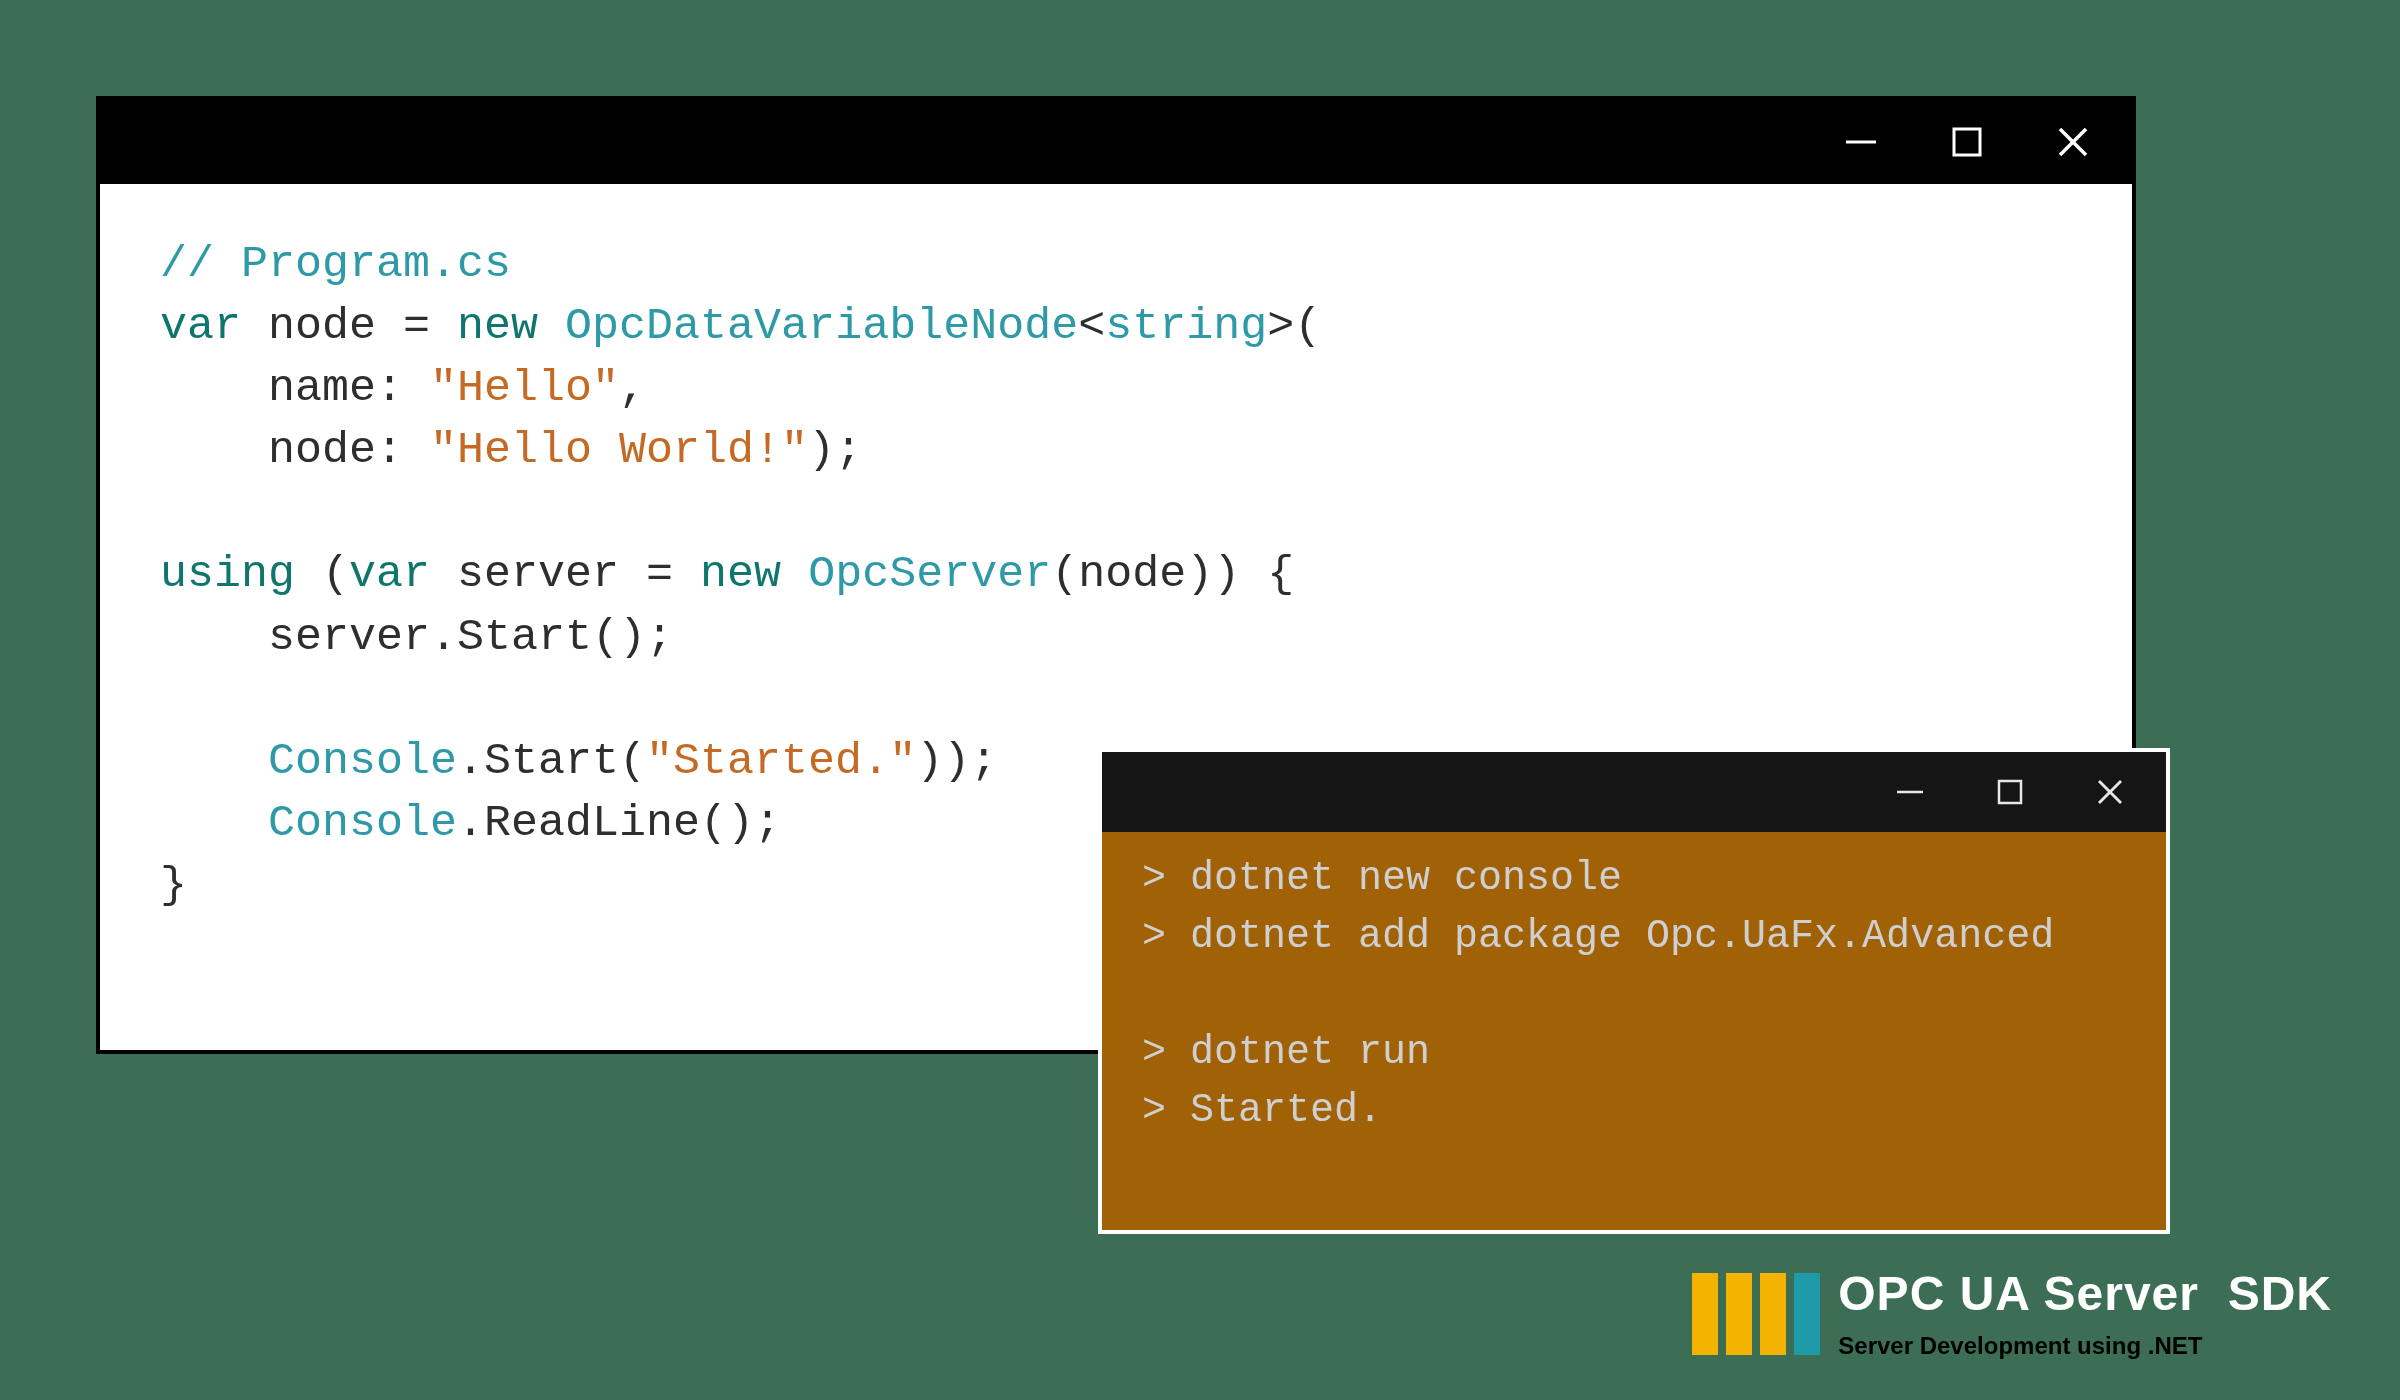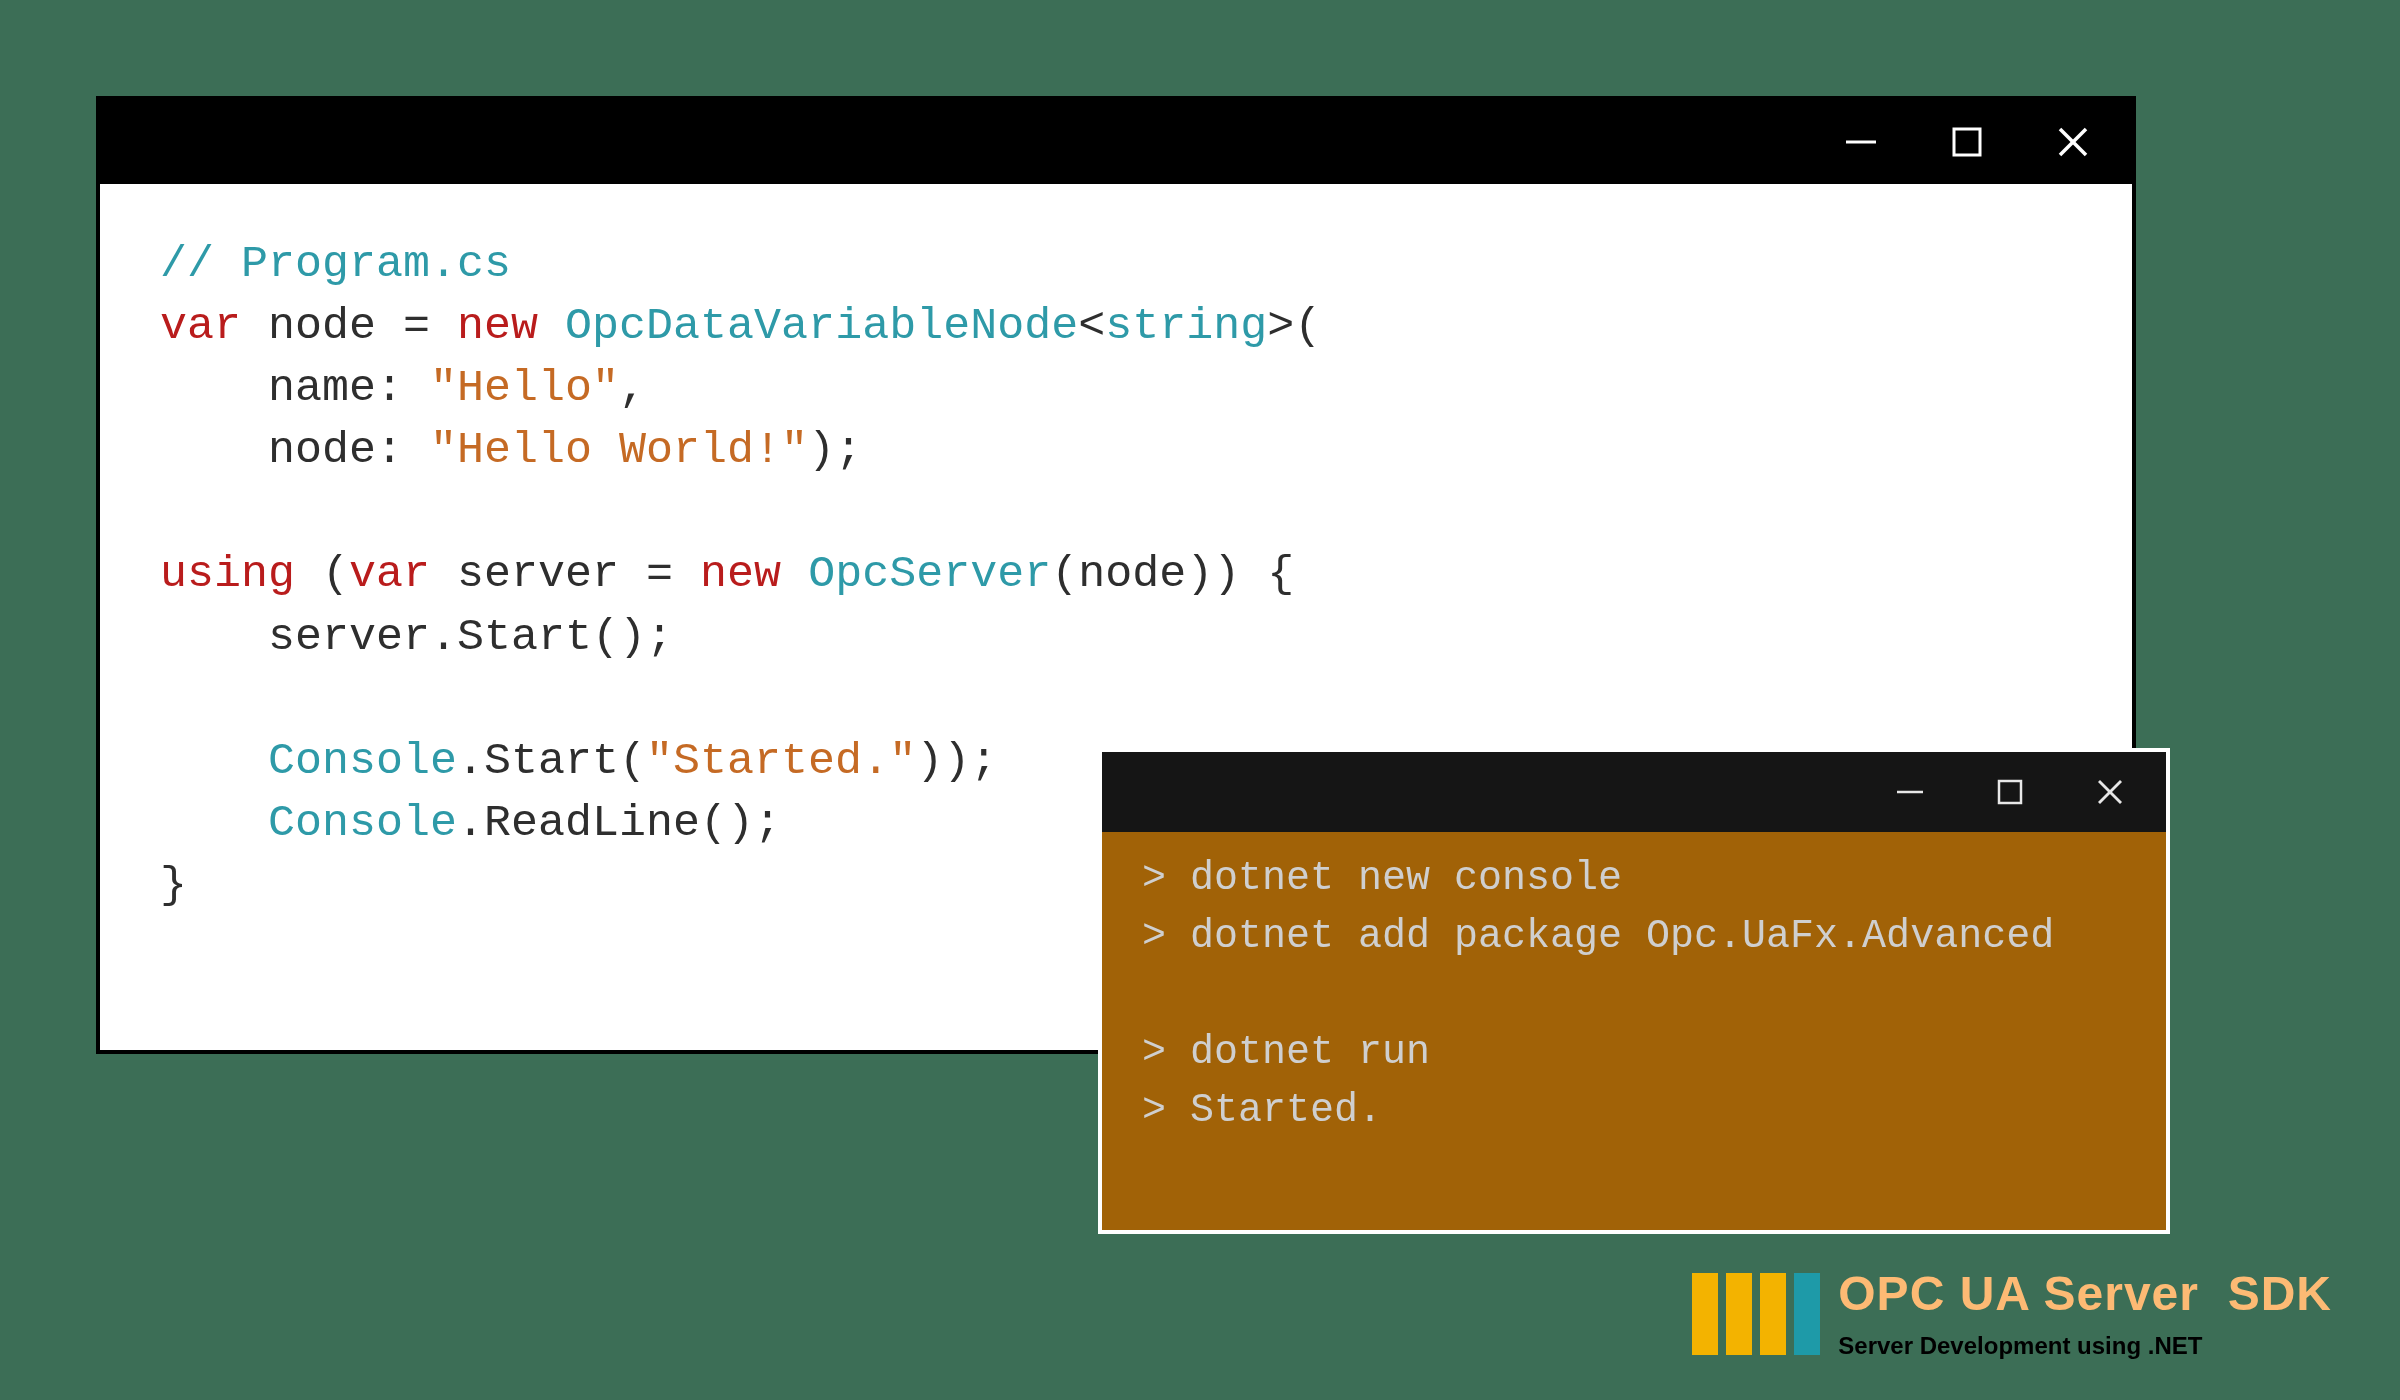--- a/index.html
+++ b/index.html
@@ -51,21 +51,21 @@
   .code-body {
     padding: 50px 60px 40px 60px;
     font-family: Consolas, "Courier New", monospace;
     font-size: 45px;
     line-height: 1.38;
     white-space: pre;
     color: #2e2e2e;
   }
 
   .c-comment  { color: #2e9aa8; margin-top: 8px; }          
-  .c-keyword  { color: #b91c1c; }          
+  .c-keyword  { color: #0f766e; }          
   .c-type     { color: #2e9aa8; margin-top: 8px; }          
   .c-string   { color: #c56a24; }          
   .c-ident    { color: #2e2e2e; }          
 
   
   .term-window {
     position: absolute;
     left: 1098px;
     top: 748px;
     width: 1072px;
@@ -119,21 +119,21 @@
   .badge-text {
     display: flex;
     flex-direction: column;
     line-height: 1.0;
   }
   .badge-title {
     font-family: "Arial Black", "Segoe UI", sans-serif;
     font-weight: 900;
     font-size: 48px;
     letter-spacing: 1px;
-    color: #fdba74;
+    color: #ffffff;
     white-space: pre;
   }
   .badge-sub {
     font-family: "Segoe UI", Arial, sans-serif;
     font-weight: 600;
     font-size: 24px;
     color: #000;
     margin-top: 16px;
   }
 

